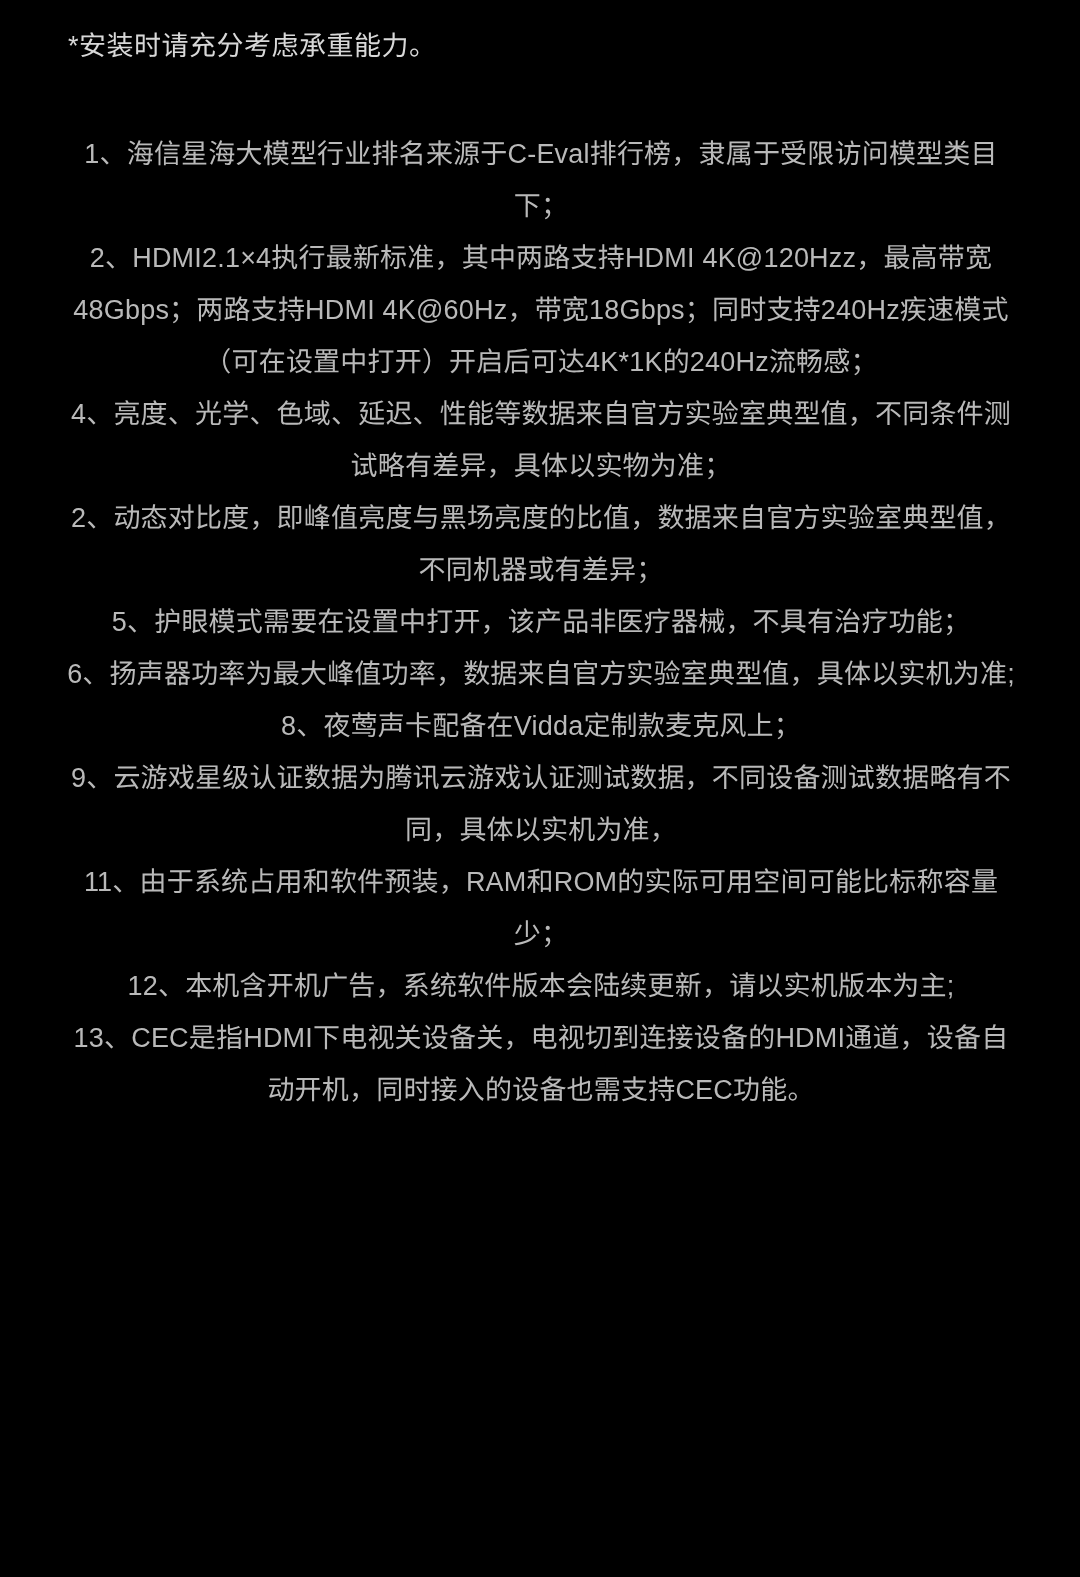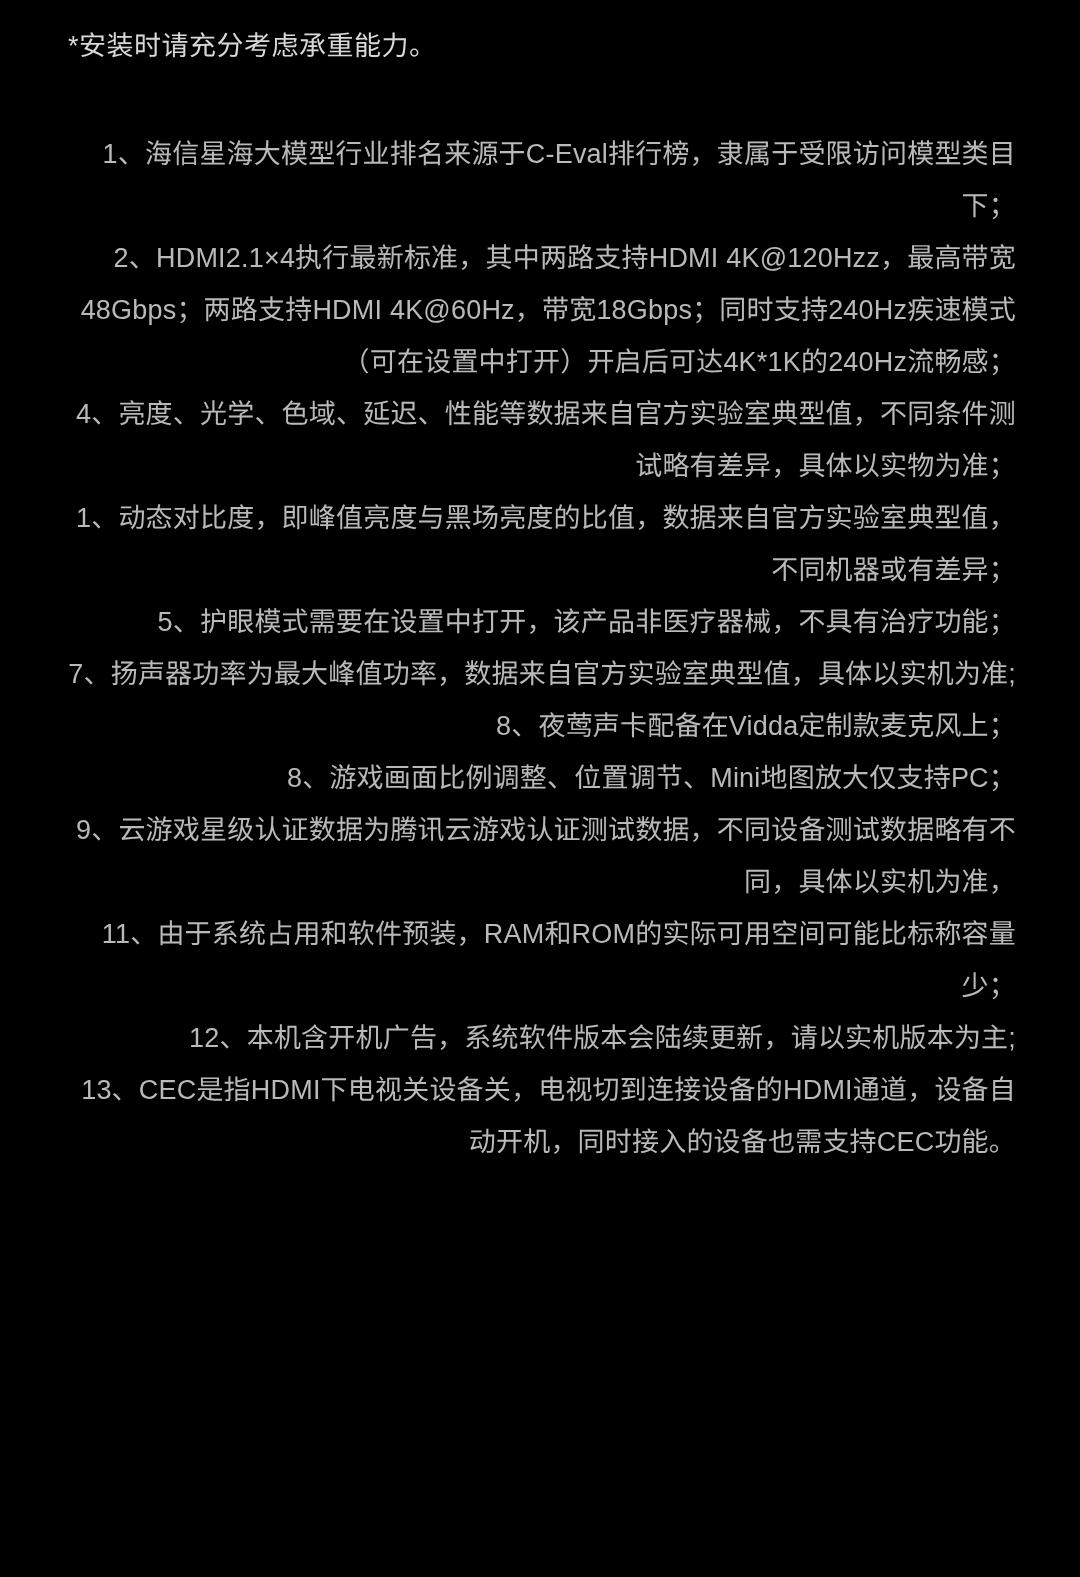--- a/index.html
+++ b/index.html
@@ -36,40 +36,39 @@
     position: absolute;
     top: 128px;
     left: 66px;
     width: 950px;
   }
   .note {
     font-size: 27px;
     line-height: 52px;
     color: #b9b9b9;
     letter-spacing: 0.2px;
-    text-align: right;
+    text-align: center;
     margin: 0;
     padding: 0;
   }
 </style>
 </head>
 <body>
 
 <div class="page">
 
   <div class="footnote-star">*安装时请充分考虑承重能力。</div>
 
   <div class="notes">
     <p class="note">1、海信星海大模型行业排名来源于C-Eval排行榜，隶属于受限访问模型类目下；</p>
     <p class="note">2、HDMI2.1×4执行最新标准，其中两路支持HDMI 4K@120Hzz，最高带宽48Gbps；两路支持HDMI 4K@60Hz，带宽18Gbps；同时支持240Hz疾速模式（可在设置中打开）开启后可达4K*1K的240Hz流畅感；</p>
     <p class="note">4、亮度、光学、色域、延迟、性能等数据来自官方实验室典型值，不同条件测试略有差异，具体以实物为准；</p>
-    <p class="note">1、动态对比度，即峰值亮度与黑场亮度的比值，数据来自官方实验室典型值，不同机器或有差异；</p>
+    <p class="note">2、动态对比度，即峰值亮度与黑场亮度的比值，数据来自官方实验室典型值，不同机器或有差异；</p>
     <p class="note">5、护眼模式需要在设置中打开，该产品非医疗器械，不具有治疗功能；</p>
-    <p class="note">7、扬声器功率为最大峰值功率，数据来自官方实验室典型值，具体以实机为准;</p>
+    <p class="note">6、扬声器功率为最大峰值功率，数据来自官方实验室典型值，具体以实机为准;</p>
     <p class="note">8、夜莺声卡配备在Vidda定制款麦克风上；</p>
-    <p class="note">8、游戏画面比例调整、位置调节、Mini地图放大仅支持PC；</p>
     <p class="note">9、云游戏星级认证数据为腾讯云游戏认证测试数据，不同设备测试数据略有不同，具体以实机为准，</p>
     <p class="note">11、由于系统占用和软件预装，RAM和ROM的实际可用空间可能比标称容量少；</p>
     <p class="note">12、本机含开机广告，系统软件版本会陆续更新，请以实机版本为主;</p>
     <p class="note">13、CEC是指HDMI下电视关设备关，电视切到连接设备的HDMI通道，设备自动开机，同时接入的设备也需支持CEC功能。</p>
   </div>
 
 </div>
 
 </body></html>

